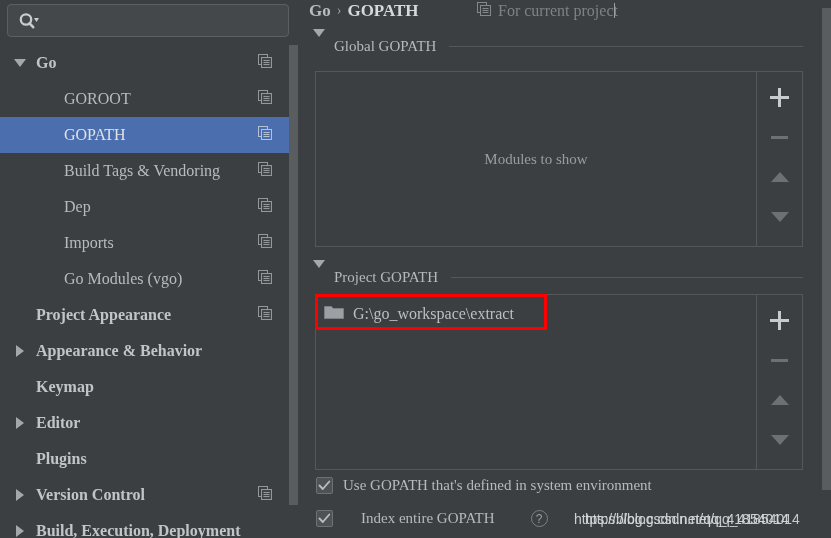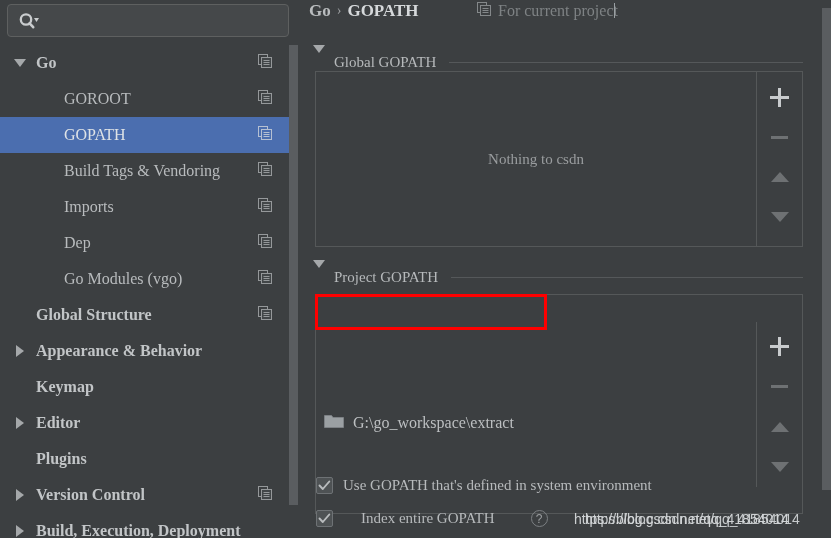--- a/index.html
+++ b/index.html
@@ -362,63 +362,63 @@
             <rect x="3.5" y="3.5" width="10" height="10" fill="#44484a" stroke="#a9acae"></rect>
             <line x1="5.5" y1="6.5" x2="11.5" y2="6.5" stroke="#a9acae"></line>
             <line x1="5.5" y1="8.5" x2="11.5" y2="8.5" stroke="#a9acae"></line>
             <line x1="5.5" y1="10.5" x2="11.5" y2="10.5" stroke="#a9acae"></line>
           </svg>
         </span>
       </div>
 
       <div class="tree-row child">
         <span class="arrow"></span>
+        <span class="lbl">Dep</span>
+        <span class="copyicon">
+          <svg width="14" height="14" viewBox="0 0 14 14">
+            <rect x="0.5" y="0.5" width="9" height="10" fill="none" stroke="#a9acae"></rect>
+            <rect x="3.5" y="3.5" width="10" height="10" fill="#44484a" stroke="#a9acae"></rect>
+            <line x1="5.5" y1="6.5" x2="11.5" y2="6.5" stroke="#a9acae"></line>
+            <line x1="5.5" y1="8.5" x2="11.5" y2="8.5" stroke="#a9acae"></line>
+            <line x1="5.5" y1="10.5" x2="11.5" y2="10.5" stroke="#a9acae"></line>
+          </svg>
+        </span>
+      </div>
+
+      <div class="tree-row child">
+        <span class="arrow"></span>
         <span class="lbl">Imports</span>
         <span class="copyicon">
           <svg width="14" height="14" viewBox="0 0 14 14">
             <rect x="0.5" y="0.5" width="9" height="10" fill="none" stroke="#a9acae"></rect>
             <rect x="3.5" y="3.5" width="10" height="10" fill="#44484a" stroke="#a9acae"></rect>
             <line x1="5.5" y1="6.5" x2="11.5" y2="6.5" stroke="#a9acae"></line>
             <line x1="5.5" y1="8.5" x2="11.5" y2="8.5" stroke="#a9acae"></line>
             <line x1="5.5" y1="10.5" x2="11.5" y2="10.5" stroke="#a9acae"></line>
           </svg>
         </span>
       </div>
 
       <div class="tree-row child">
         <span class="arrow"></span>
-        <span class="lbl">Dep</span>
-        <span class="copyicon">
-          <svg width="14" height="14" viewBox="0 0 14 14">
-            <rect x="0.5" y="0.5" width="9" height="10" fill="none" stroke="#a9acae"></rect>
-            <rect x="3.5" y="3.5" width="10" height="10" fill="#44484a" stroke="#a9acae"></rect>
-            <line x1="5.5" y1="6.5" x2="11.5" y2="6.5" stroke="#a9acae"></line>
-            <line x1="5.5" y1="8.5" x2="11.5" y2="8.5" stroke="#a9acae"></line>
-            <line x1="5.5" y1="10.5" x2="11.5" y2="10.5" stroke="#a9acae"></line>
-          </svg>
-        </span>
-      </div>
-
-      <div class="tree-row child">
-        <span class="arrow"></span>
         <span class="lbl">Go Modules (vgo)</span>
         <span class="copyicon">
           <svg width="14" height="14" viewBox="0 0 14 14">
             <rect x="0.5" y="0.5" width="9" height="10" fill="none" stroke="#a9acae"></rect>
             <rect x="3.5" y="3.5" width="10" height="10" fill="#44484a" stroke="#a9acae"></rect>
             <line x1="5.5" y1="6.5" x2="11.5" y2="6.5" stroke="#a9acae"></line>
             <line x1="5.5" y1="8.5" x2="11.5" y2="8.5" stroke="#a9acae"></line>
             <line x1="5.5" y1="10.5" x2="11.5" y2="10.5" stroke="#a9acae"></line>
           </svg>
         </span>
       </div>
 
       <div class="tree-row bold child2">
         <span class="arrow"></span>
-        <span class="lbl">Global Structure</span>
+        <span class="lbl">Project Appearance</span>
         <span class="copyicon">
           <svg width="14" height="14" viewBox="0 0 14 14">
             <rect x="0.5" y="0.5" width="9" height="10" fill="none" stroke="#a9acae"></rect>
             <rect x="3.5" y="3.5" width="10" height="10" fill="#44484a" stroke="#a9acae"></rect>
             <line x1="5.5" y1="6.5" x2="11.5" y2="6.5" stroke="#a9acae"></line>
             <line x1="5.5" y1="8.5" x2="11.5" y2="8.5" stroke="#a9acae"></line>
             <line x1="5.5" y1="10.5" x2="11.5" y2="10.5" stroke="#a9acae"></line>
           </svg>
         </span>
       </div>
@@ -491,29 +491,29 @@
           <rect x="3.5" y="3.5" width="10" height="10" fill="#3c3f41" stroke="#84888a"></rect>
           <line x1="5.5" y1="6.5" x2="11.5" y2="6.5" stroke="#84888a"></line>
           <line x1="5.5" y1="8.5" x2="11.5" y2="8.5" stroke="#84888a"></line>
           <line x1="5.5" y1="10.5" x2="11.5" y2="10.5" stroke="#84888a"></line>
         </svg>
       </span>
       <span class="txt">For current project</span>
       <span class="caret" style="position:absolute;left:138px;top:5px;"></span>
     </div>
 
-    <div class="section-head" style="top:53px;">
+    <div class="section-head" style="top:37px;">
       <span><span class="tri-down"></span></span>
       <span class="title">Global GOPATH</span>
       <span class="rule"></span>
     </div>
 
     <div class="listbox" style="left:16px; top:71px; width:488px; height:176px;">
       <div class="listarea">
-        <div class="empty-msg">Nothing to csdn</div>
+        <div class="empty-msg">Modules to show</div>
       </div>
       <div class="btncol">
         <div class="b">
             <span class="plus-g"></span>
           </div>
         <div class="b">
             <span class="minus-g"></span>
           </div>
         <div class="b">
             <span class="up-g"></span>
@@ -523,21 +523,21 @@
           </div>
       </div>
     </div>
 
     <div class="section-head" style="top:268px;">
       <span><span class="tri-down"></span></span>
       <span class="title">Project GOPATH</span>
       <span class="rule"></span>
     </div>
 
-    <div class="listbox" style="left:16px; top:294px; width:488px; height:220px;align-items:center;">
+    <div class="listbox" style="left:16px; top:294px; width:488px; height:176px;">
       <div class="listarea">
         <div class="path-item">
           <span>
             <svg width="20" height="16" viewBox="0 0 20 16">
               <path d="M0.5 2.5 L7.5 2.5 L9 4.5 L19.5 4.5 L19.5 14.5 L0.5 14.5 Z" fill="#9ba0a3" stroke="#82878a" stroke-width="0.8"></path>
             </svg>
           </span>
           <span class="ptxt">G:\go_workspace\extract</span>
         </div>
       </div>

